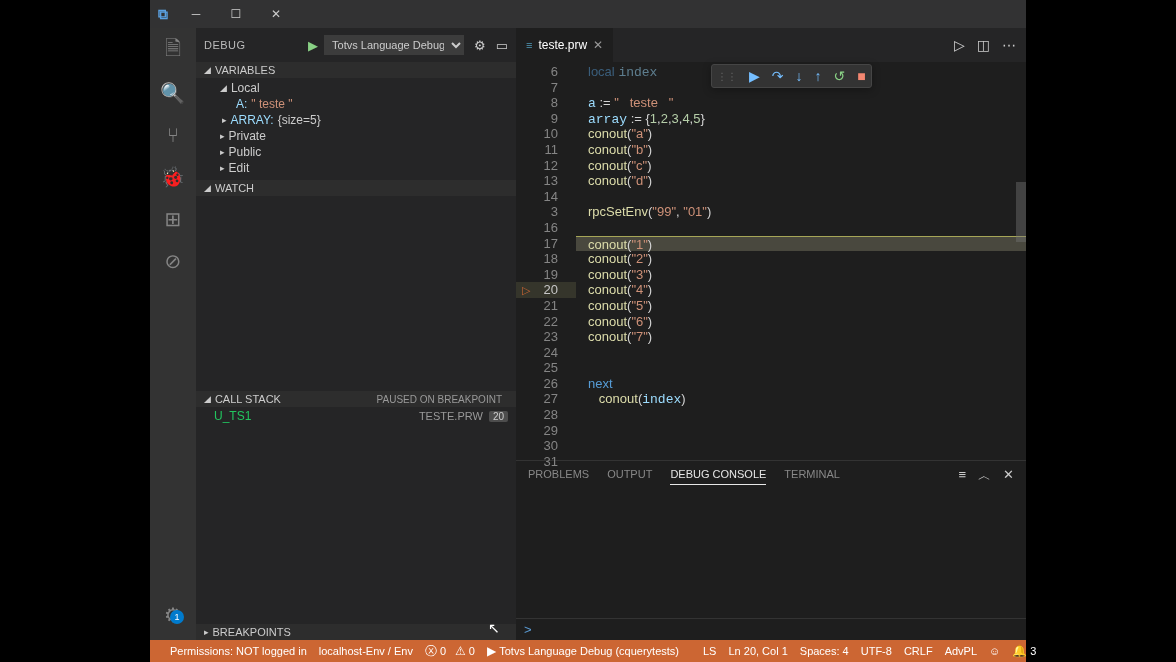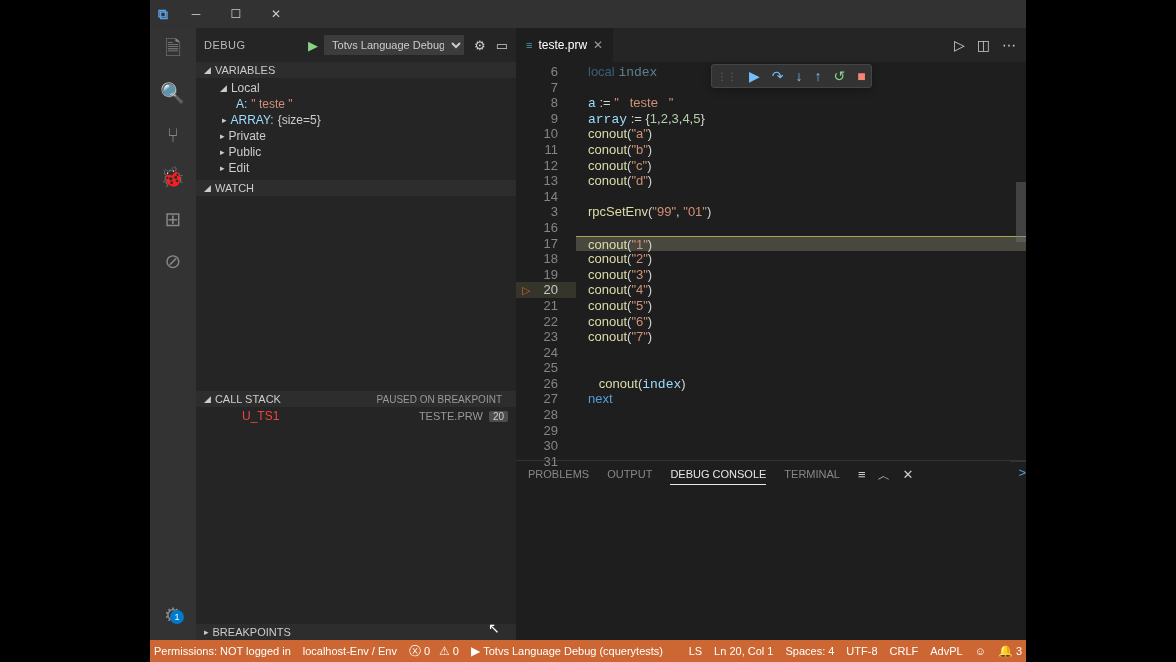--- a/index.html
+++ b/index.html
@@ -39,21 +39,21 @@
 .var-val.num { color:#b5cea8; }
 .var-val.obj { color:#ccc; }
 
 .watch-area { flex:0 0 auto; }
 .watch-body { height:195px; }
 
 .callstack-hdr { display:flex; align-items:center; }
 .callstack-hdr .cs-status { flex:1; text-align:right; font-size:10px; color:#999; padding-right:6px; }
 .callstack-body { }
 .cs-row { display:flex; padding:2px 8px 2px 18px; align-items:center; }
-.cs-row .cs-func { flex:1; color:#ef4444;margin-left:28px; }
+.cs-row .cs-func { flex:1; color:#22c55e; }
 .cs-row .cs-file { color:#999; font-size:11px; margin-right:6px; }
 .cs-row .cs-line { background:#4d4d4d; color:#ccc; font-size:10px; padding:0 4px; border-radius:2px; }
 
 .breakpoints-hdr { margin-top:auto; }
 .sidepanel-flex { flex:1; display:flex; flex-direction:column; min-height:0; }
 .callstack-fill { flex:1; }
 
 .editor-area { flex:1; display:flex; flex-direction:column; background:#1e1e1e; min-width:0; }
 .tabs-row { height:34px; background:#252526; display:flex; align-items:center; }
 .tab { height:34px; background:#1e1e1e; display:flex; align-items:center; padding:0 10px; gap:6px; color:#fff; font-size:12px; cursor:pointer; }
@@ -76,30 +76,30 @@
 .num { color:#b5cea8; }
 .fn { color:#dcdcaa; }
 .id { color:#9cdcfe;font-family:Liberation Mono, monospace; }
 
 .debug-toolbar { position:absolute; top:2px; left:195px; background:#333333; border:1px solid #454545; border-radius:3px; display:flex; align-items:center; padding:3px 5px; gap:12px; box-shadow:0 2px 8px rgba(0,0,0,0.3); z-index:5; }
 .debug-toolbar .grip { color:#666; font-size:10px; cursor:move; }
 .debug-toolbar .dt-btn { color:#75beff; font-size:14px; cursor:pointer; }
 .debug-toolbar .dt-btn.stop { color:#f48771; }
 .debug-toolbar .dt-btn.restart { color:#89d185; }
 
-.panel-area { height:180px; display:flex; flex-direction:row; background:#1e1e1e; border-top:1px solid #333; }
+.panel-area { height:180px; display:flex; flex-direction:column; background:#1e1e1e; border-top:1px solid #333; }
 .panel-tabs { height:30px; display:flex; align-items:center; padding:0 12px; gap:18px; font-size:11px; color:#888; }
 .panel-tabs .ptab { cursor:pointer; padding-bottom:4px; }
 .panel-tabs .ptab.active { color:#e7e7e7; border-bottom:1px solid #e7e7e7; }
 .panel-tabs .ptab-actions { margin-left:auto; display:flex; gap:12px; color:#ccc; }
 .panel-tabs .ptab-actions span { cursor:pointer; font-size:13px; }
 .panel-body { flex:1; }
 .panel-input { height:22px; border-top:1px solid #333; color:#5a9bd4; padding-left:8px; font-size:13px; display:flex; align-items:center; }
 
-.statusbar { height:22px; background:#cc6633; display:flex; align-items:center; font-size:11px; color:#fff; padding:0 4px; gap:12px; }
+.statusbar { height:22px; background:#cc6633; display:flex; align-items:center; font-size:11px; color:#fff; padding:0 20px; gap:12px; }
 .statusbar .sb-item { display:flex; align-items:center; gap:3px; cursor:pointer; white-space:nowrap; }
 .statusbar .sb-spacer { flex:1; }
 .statusbar .sb-icon { font-size:12px; }
 
 .scrollbar-thumb { position:absolute; right:0; top:120px; width:10px; height:60px; background:rgba(121,121,121,0.4); }
 
 .cursor-arrow { position:absolute; left:488px; top:620px; color:#fff; font-size:14px; z-index:100; pointer-events:none; }
 </style>
 </head>
 <body>
@@ -267,22 +267,22 @@
             <div class="cline"></div>
             <div class="cline current current-top"><span class="fn">conout</span>(<span class="str">"1"</span>)</div>
             <div class="cline"><span class="fn">conout</span>(<span class="str">"2"</span>)</div>
             <div class="cline"><span class="fn">conout</span>(<span class="str">"3"</span>)</div>
             <div class="cline"><span class="fn">conout</span>(<span class="str">"4"</span>)</div>
             <div class="cline"><span class="fn">conout</span>(<span class="str">"5"</span>)</div>
             <div class="cline"><span class="fn">conout</span>(<span class="str">"6"</span>)</div>
             <div class="cline"><span class="fn">conout</span>(<span class="str">"7"</span>)</div>
             <div class="cline"></div>
             <div class="cline"></div>
+            <div class="cline"><span class="kw">next</span></div>
             <div class="cline">   <span class="fn">conout</span>(<span class="id">index</span>)</div>
-            <div class="cline"><span class="kw">next</span></div>
             <div class="scrollbar-thumb"></div>
         </div>
       </div>
 
       <div class="panel-area">
         <div class="panel-tabs">
           <span class="ptab">PROBLEMS</span>
           <span class="ptab">OUTPUT</span>
           <span class="ptab active">DEBUG CONSOLE</span>
           <span class="ptab">TERMINAL</span>

